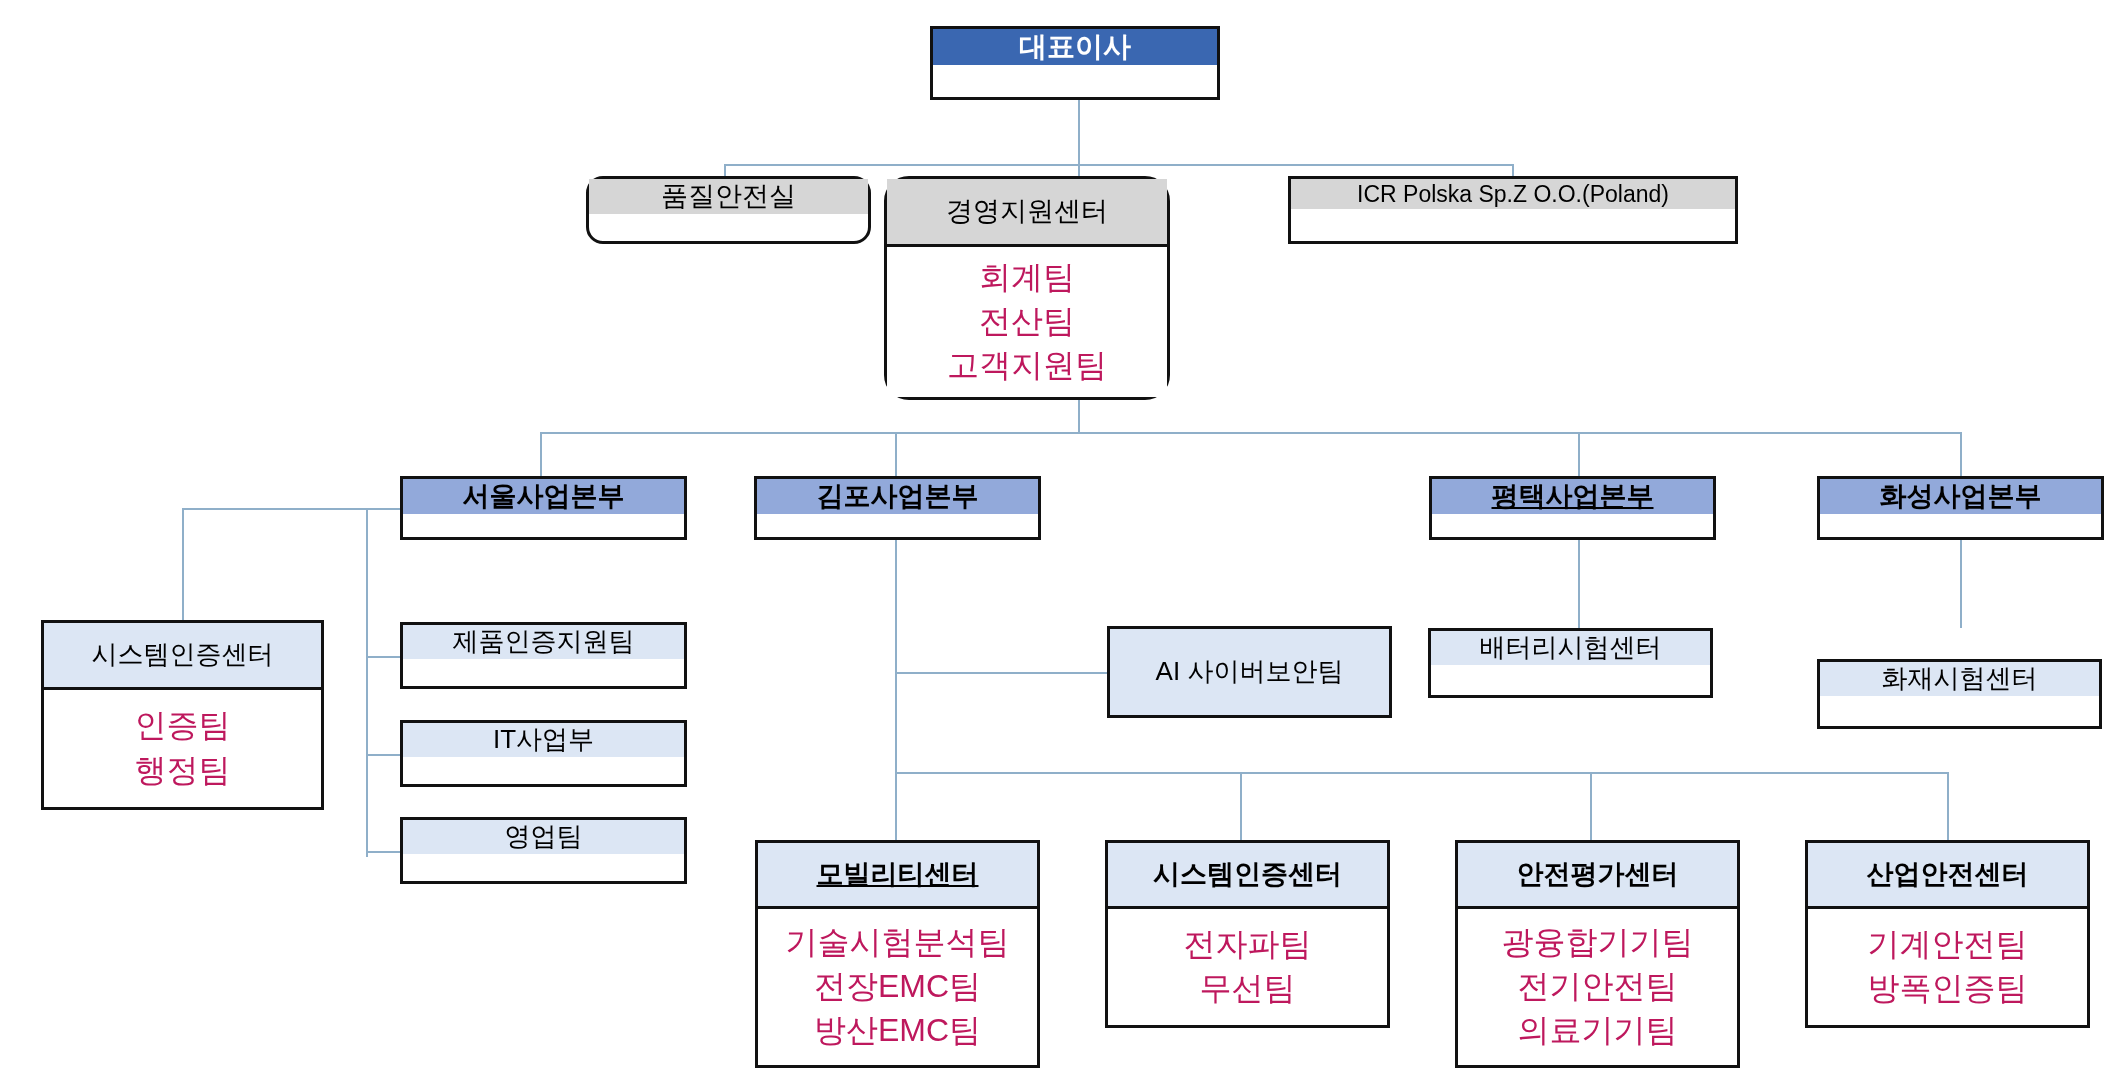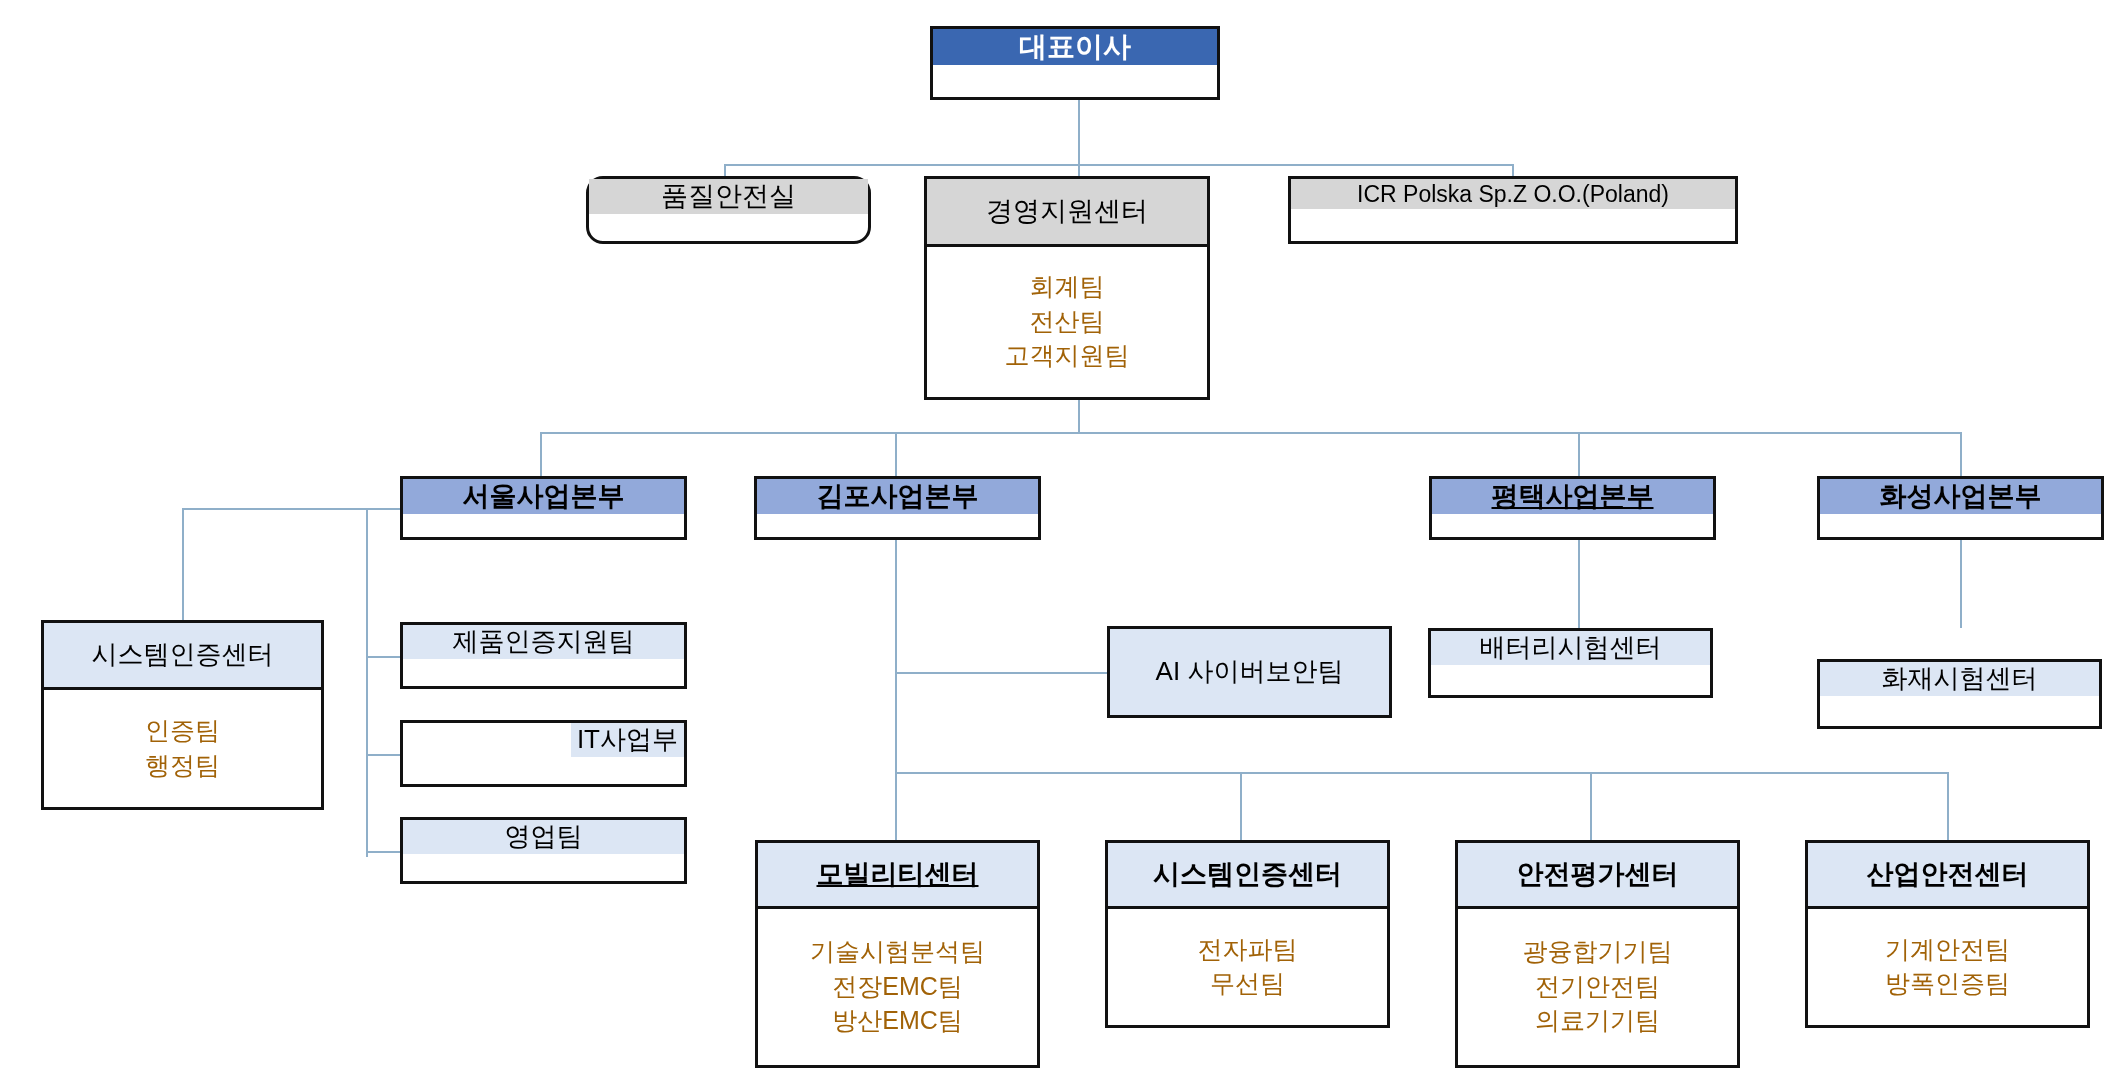--- a/index.html
+++ b/index.html
@@ -48,24 +48,24 @@
     flex: 1 1 auto;
     background: #ffffff;
     display: flex;
     flex-direction: column;
     align-items: center;
     justify-content: center;
     box-sizing: border-box;
     padding: 6px 4px 8px 4px;
   }
   .node-body .sub {
-    font-size: 25px;
+    font-size: 32px;
     line-height: 1.38;
     white-space: nowrap;
-    color: #a16207;
+    color: #be185d;
   }
   .has-body > .node-head {
     border-bottom: 3px solid #111111;
   }
 
   
   .v-ceo .node-head {
     background: #3A67B1;
     color: #ffffff;
     font-weight: bold;
@@ -145,21 +145,21 @@
   <div class="conn v" style="left:1960px; top:540px; height:88px;"></div>
 
   <div class="node v-ceo" style="left:930px; top:26px; width:290px; height:74px;">
     <div class="node-head">대표이사</div>
   </div>
 
   <div class="node v-gray" style="left:586px; top:176px; width:285px; height:68px;border-radius:17px;">
     <div class="node-head">품질안전실</div>
   </div>
 
-  <div class="node v-gray has-body" style="left:924px; top:176px; width:286px; height:224px;">
+  <div class="node v-gray has-body" style="left:884px; top:176px; width:286px; height:224px;border-radius:25px;">
     <div class="node-head" style="height:68px;">경영지원센터</div>
     <div class="node-body">
       <div class="sub">회계팀</div>
       <div class="sub">전산팀</div>
       <div class="sub">고객지원팀</div>
     </div>
   </div>
 
   <div class="node v-gray-sm" style="left:1288px; top:176px; width:450px; height:68px;">
     <div class="node-head">ICR Polska Sp.Z O.O.(Poland)</div>
@@ -186,21 +186,21 @@
     <div class="node-body">
       <div class="sub">인증팀</div>
       <div class="sub">행정팀</div>
     </div>
   </div>
 
   <div class="node v-light" style="left:400px; top:622px; width:287px; height:67px;">
     <div class="node-head">제품인증지원팀</div>
   </div>
 
-  <div class="node v-light" style="left:400px; top:720px; width:287px; height:67px;align-items:flex-end;">
+  <div class="node v-light" style="left:400px; top:720px; width:287px; height:67px;">
     <div class="node-head">IT사업부</div>
   </div>
 
   <div class="node v-light" style="left:400px; top:817px; width:287px; height:67px;">
     <div class="node-head">영업팀</div>
   </div>
 
   <div class="node v-light" style="left:1107px; top:626px; width:285px; height:92px;">
     <div class="node-head" style="height:100%;">AI 사이버보안팀</div>
   </div>

